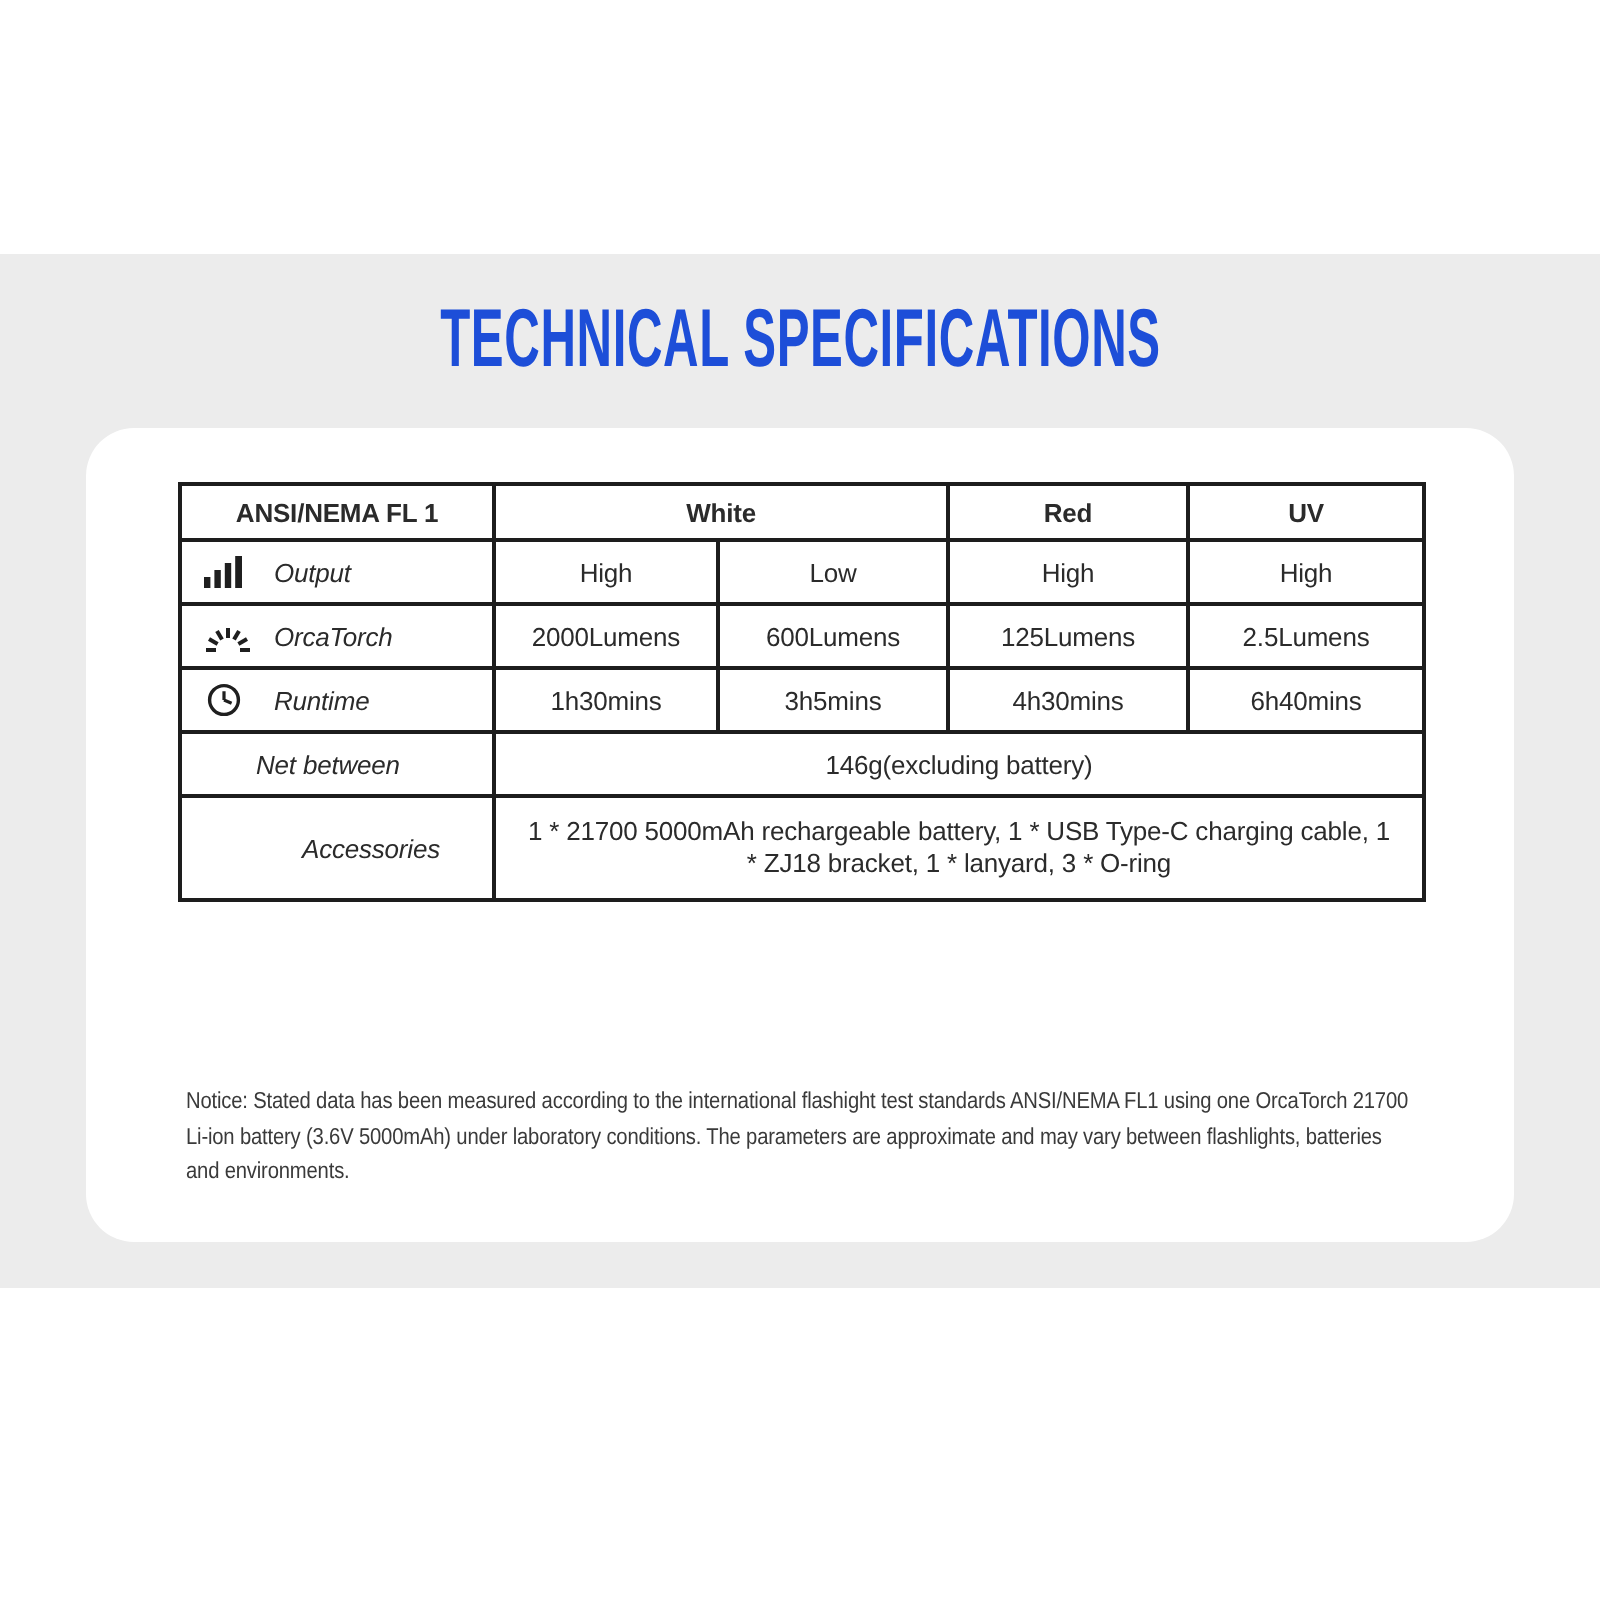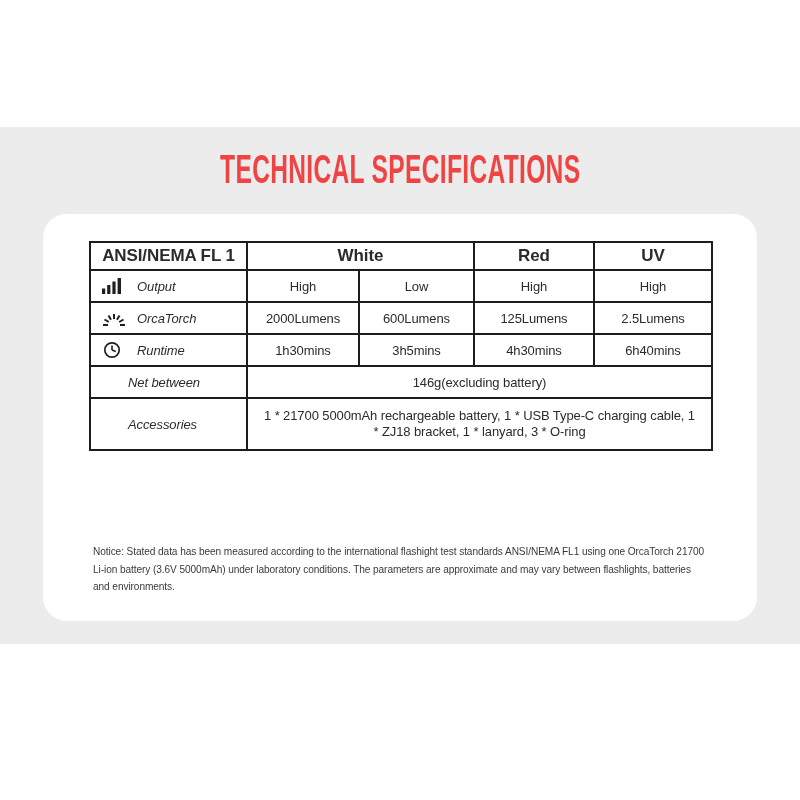--- a/index.html
+++ b/index.html
@@ -1,32 +1,32 @@
 <!DOCTYPE html>
 <html><head>
 <meta charset="utf-8">
 <style>
   html,body{margin:0;padding:0;background:#fff;}
   .page{position:relative;width:800px;height:800px;background:#ffffff;overflow:hidden;
         font-family:"Liberation Sans","DejaVu Sans",sans-serif;color:#2b2b2b;}
   .band{position:absolute;left:0;top:127px;width:800px;height:517px;background:#ececec;}
   .title{position:absolute;left:0;top:146px;width:800px;margin:0;text-align:center;
-         font-size:41px;font-weight:700;color:#ef4444;white-space:nowrap;}
+         font-size:41px;font-weight:700;color:#1d4ed8;white-space:nowrap;}
   .title-inner{display:inline-block;transform:scaleX(0.60);transform-origin:50% 50%;letter-spacing:0.5px;}
   .card{position:absolute;left:43px;top:214px;width:714px;height:407px;background:#ffffff;border-radius:24px;}
   table.spec{position:absolute;left:46px;top:27px;width:622px;border-collapse:collapse;table-layout:fixed;}
   .spec td{border:2px solid #1d1d1d;text-align:center;vertical-align:middle;
            font-size:13px;height:30px;padding:0 4px;letter-spacing:-0.1px;color:#2b2b2b;}
-  .spec tr.hdr td{font-weight:700;height:26px;font-size:17px;margin-top:29px;}
+  .spec tr.hdr td{font-weight:700;height:26px;font-size:13px;margin-top:29px;}
   .spec td.lbl{text-align:left;padding:0;}
   .lblwrap{display:flex;align-items:center;padding-left:11px;font-style:italic;}
   .ic{width:35px;flex:0 0 35px;display:flex;align-items:center;}
   .ic.sp{width:26px;flex:0 0 26px;}
   .spec tr.acc td.val{height:auto;line-height:16px;padding:6px 14px;border-radius:22px;}
-  .spec tr.acc td{height:50px;}
+  .spec tr.acc td{height:50px;padding-left:23px;}
   .notice{position:absolute;left:50px;top:329px;transform:scaleX(0.88);transform-origin:0 0;}
   .nline{font-size:11.5px;line-height:17.5px;white-space:nowrap;color:#3a3a3a;letter-spacing:-0.1px;}
   svg{display:block;}
 </style>
 </head>
 <body>
 
 <div class="page">
   <div class="band"></div>
 

